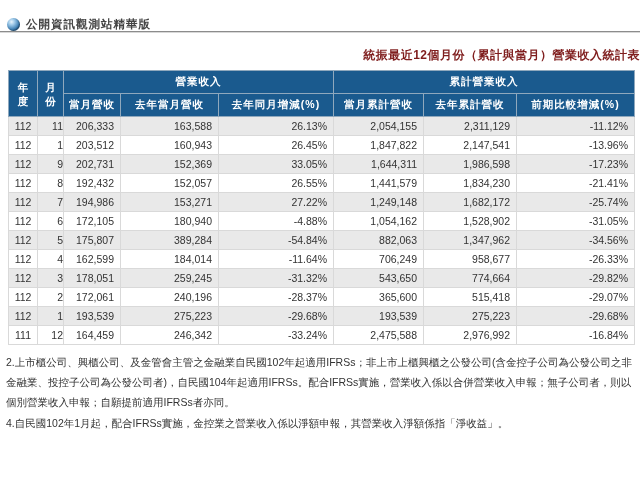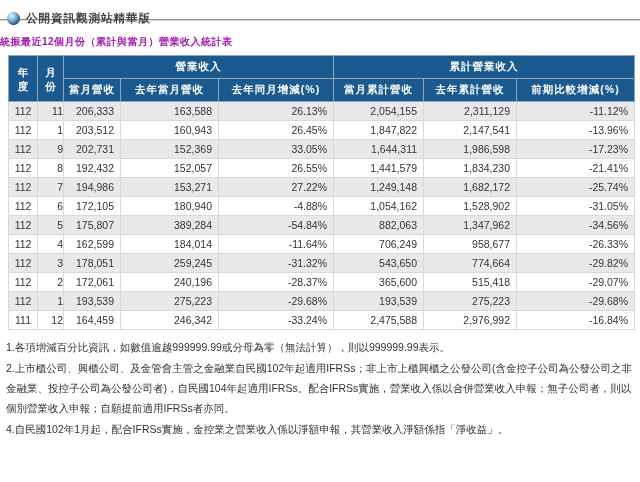--- a/index.html
+++ b/index.html
@@ -1,29 +1,29 @@
 <!DOCTYPE html>
 <html><head>
 <meta charset="utf-8">
 <style>
   * { margin:0; padding:0; box-sizing:border-box; }
   html,body { width:640px; height:482px; background:#fff;
     font-family:"Liberation Sans", sans-serif; color:#333; }
   .page { width:640px; height:482px; background:#fff; overflow:hidden; }
 
   
-  .site-header { height:20px; padding:17px 0 0 7px; display:flex; align-items:center;
+  .site-header { height:32px; padding:17px 0 0 7px; display:flex; align-items:center;
     border-bottom:1px solid #8c8c8c; box-shadow:0 1px 0 #d8d8d8; }
   .globe { width:13px; height:13px; border-radius:50%;
     background:radial-gradient(circle at 35% 30%, #e8f4fc 0%, #9ec9e8 25%, #3f80b4 60%, #1c4f7e 100%);
     box-shadow:inset -1px -1px 1px rgba(0,0,0,.35); margin-right:6px; flex:0 0 auto; }
   .site-title { font-size:11.5px; font-weight:bold; color:#444; letter-spacing:1px; }
 
   
-  .report-title { text-align:left; font-size:10px; font-weight:bold; color:#a21caf;
+  .report-title { text-align:right; font-size:12px; font-weight:bold; color:#7f1d1d;
     margin-top:15px; letter-spacing:.5px; }
   .unit-label { font-size:10.5px; color:#333; margin:9px 0 0 8px; }
 
   
   table { border-collapse:collapse; table-layout:fixed; width:626px; margin:6px 0 0 8px;
     font-size:10.5px; }
   col.w0{width:29px} col.w1{width:26px} col.w2{width:57px} col.w3{width:98px}
   col.w4{width:115px} col.w5{width:90px} col.w6{width:93px} col.w7{width:118px}
   thead th { background:#1a5a8e; color:#fff; font-weight:bold; border:1px solid #8fa8bd;
     height:23px; font-size:10.5px; text-align:center; letter-spacing:1px; }
@@ -198,18 +198,17 @@
           <td class="c3">246,342</td>
           <td class="c4">-33.24%</td>
           <td class="c5">2,475,588</td>
           <td class="c6">2,976,992</td>
           <td class="c7">-16.84%</td>
         </tr>
       </tbody>
   </table>
 
   <div class="footnotes">
-    <div class="footnote">1.各項增減百分比資訊，如數值逾越999999.99或分母為零（無法計算），則以999999.99表示。</div>
     <div class="footnote">2.上市櫃公司、興櫃公司、及金管會主管之金融業自民國102年起適用IFRSs；非上市上櫃興櫃之公發公司(含金控子公司為公發公司之非金融業、投控子公司為公發公司者)，自民國104年起適用IFRSs。配合IFRSs實施，營業收入係以合併營業收入申報；無子公司者，則以個別營業收入申報；自願提前適用IFRSs者亦同。</div>
     <div class="footnote">4.自民國102年1月起，配合IFRSs實施，金控業之營業收入係以淨額申報，其營業收入淨額係指「淨收益」。</div>
   </div>
 
 </div>
 
 </body></html>

